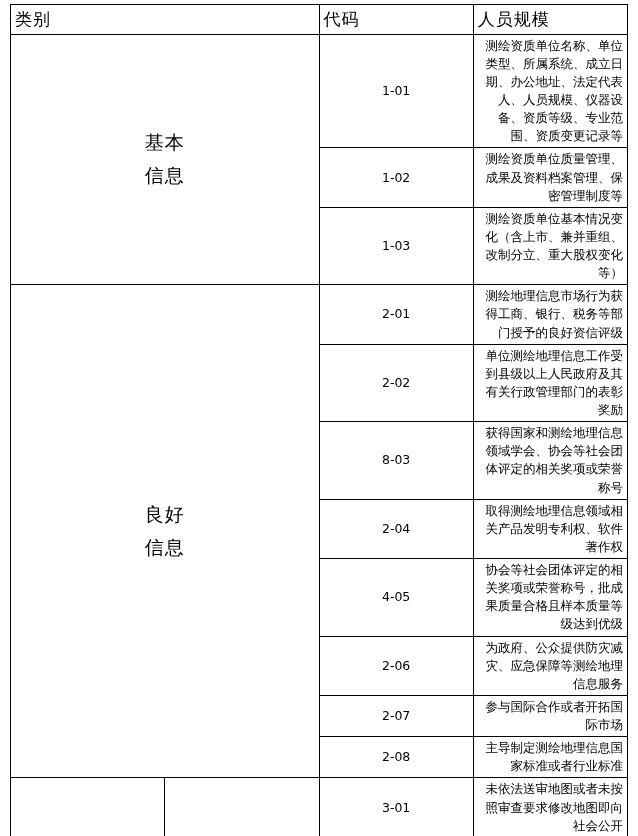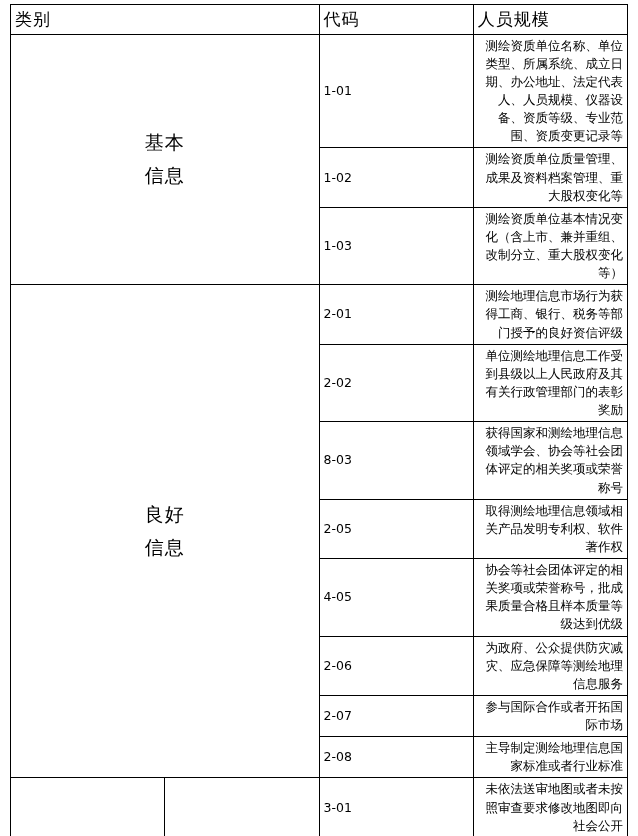--- a/index.html
+++ b/index.html
@@ -49,21 +49,21 @@
     width: 76px;
   }
   td.sub {
     text-align: center;
     font-weight: bold;
     font-size: 13.5px;
     letter-spacing: 1px;
     width: 60px;
   }
   td.code {
-    text-align: left;
+    text-align: center;
     width: 54px;
     font-size: 12.5px;
     white-space: nowrap;
   }
   td.content {
     text-align: right;
     font-size: 12.5px;
     padding-left: 6px;
     padding-right: 4px;
   }
@@ -86,21 +86,21 @@
         <tr>
           <td class="cat" rowspan="3" colspan="2">
             <span class="catline">基本</span>
             <span class="catline">信息</span>
           </td>
           <td class="code">1-01</td>
           <td class="content">测绘资质单位名称、单位类型、所属系统、成立日期、办公地址、法定代表人、人员规模、仪器设备、资质等级、专业范围、资质变更记录等</td>
         </tr>
         <tr>
           <td class="code">1-02</td>
-          <td class="content">测绘资质单位质量管理、成果及资料档案管理、重大股权变化等</td>
+          <td class="content">测绘资质单位质量管理、成果及资料档案管理、保密管理制度等</td>
         </tr>
         <tr>
           <td class="code">1-03</td>
           <td class="content">测绘资质单位基本情况变化（含上市、兼并重组、改制分立、重大股权变化等）</td>
         </tr>
         <tr>
           <td class="cat" rowspan="8" colspan="2">
             <span class="catline">良好</span>
             <span class="catline">信息</span>
           </td>
@@ -109,21 +109,21 @@
         </tr>
         <tr>
           <td class="code">2-02</td>
           <td class="content">单位测绘地理信息工作受到县级以上人民政府及其有关行政管理部门的表彰奖励</td>
         </tr>
         <tr>
           <td class="code">8-03</td>
           <td class="content">获得国家和测绘地理信息领域学会、协会等社会团体评定的相关奖项或荣誉称号</td>
         </tr>
         <tr>
-          <td class="code">2-05</td>
+          <td class="code">2-04</td>
           <td class="content">取得测绘地理信息领域相关产品发明专利权、软件著作权</td>
         </tr>
         <tr>
           <td class="code">4-05</td>
           <td class="content">协会等社会团体评定的相关奖项或荣誉称号，批成果质量合格且样本质量等级达到优级</td>
         </tr>
         <tr>
           <td class="code">2-06</td>
           <td class="content">为政府、公众提供防灾减灾、应急保障等测绘地理信息服务</td>
         </tr>

